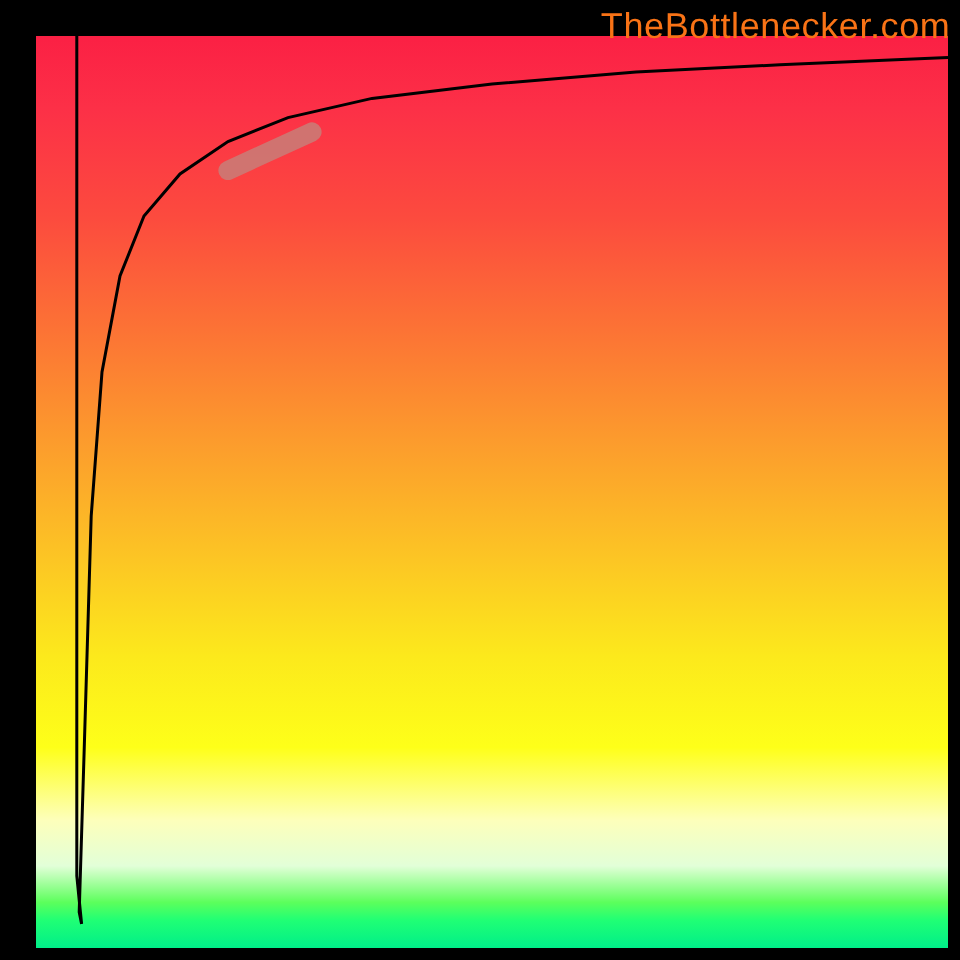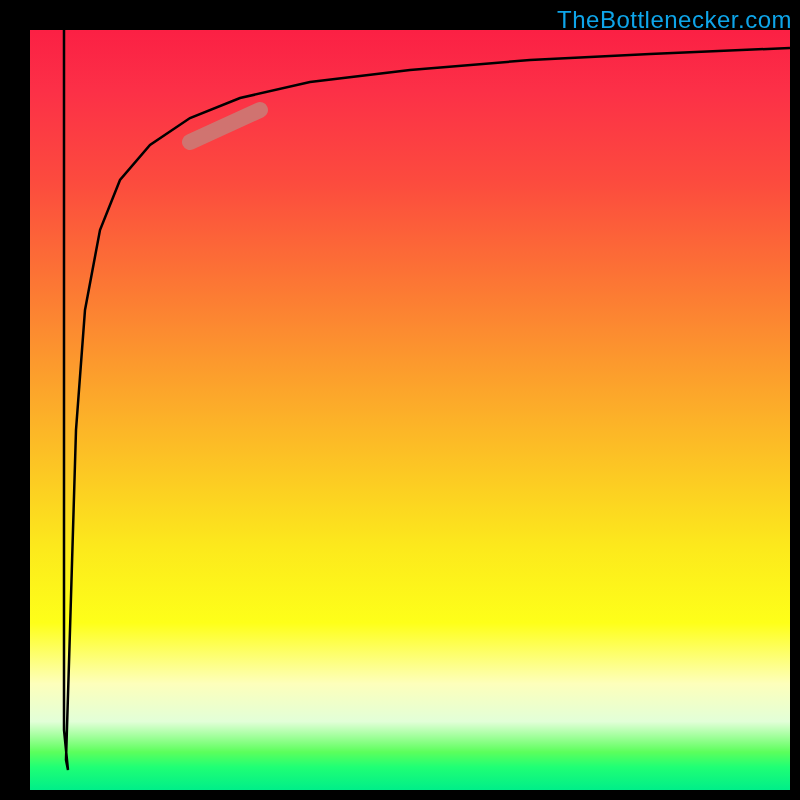--- a/index.html
+++ b/index.html
@@ -12,22 +12,22 @@
       height: 800px;
       background: #000;
       position: relative;
       overflow: hidden;
     }
     .watermark {
       position: absolute;
       top: 6px;
       right: 8px;
       font-family: Arial, sans-serif;
-      font-size: 24px;
-      color: #0ea5e9;
+      font-size: 30px;
+      color: #f97316;
       z-index: 10;
       letter-spacing: 0.5px;
     }
     .chart-container {
       position: absolute;
       top: 30px;
       left: 30px;
       width: 760px;
       height: 760px;
     }

